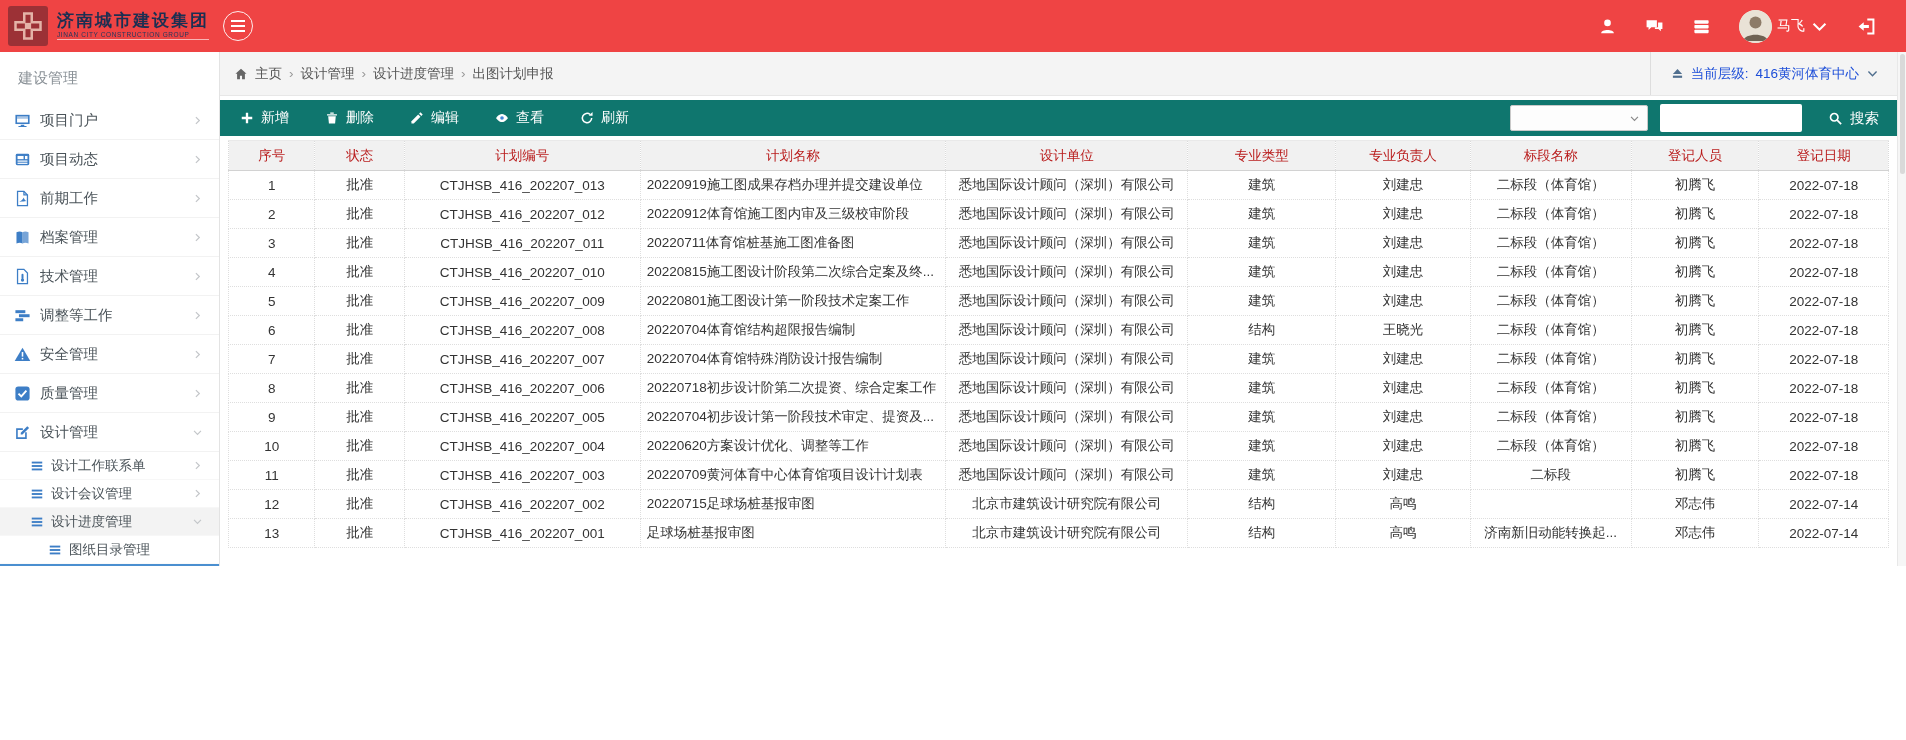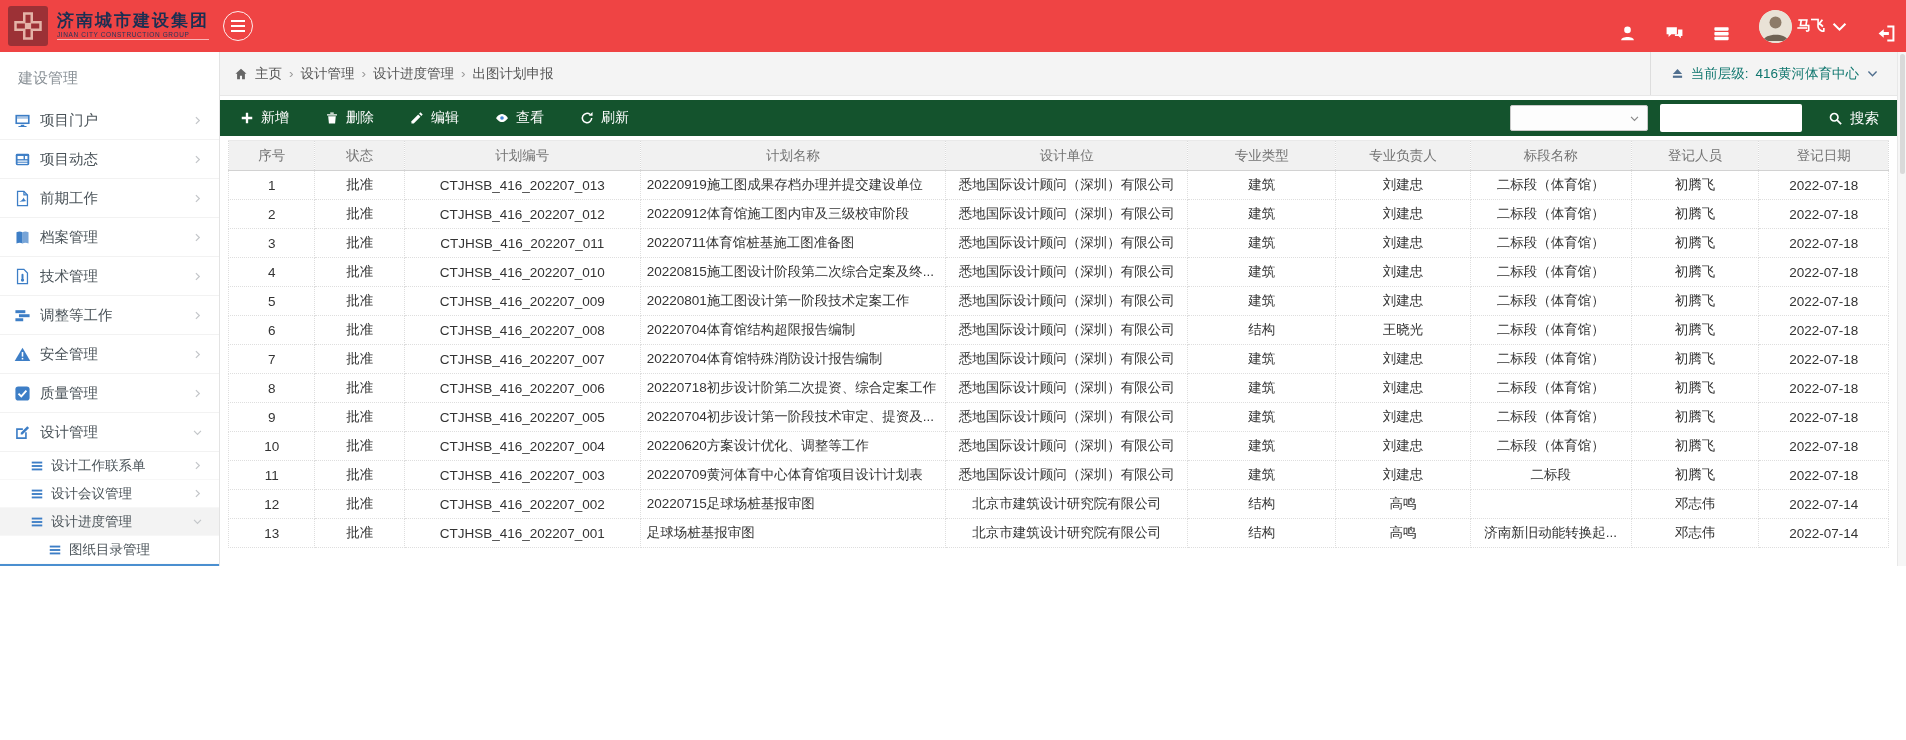--- a/index.html
+++ b/index.html
@@ -10,21 +10,21 @@
   
   .topbar { height:52px; background:#ef4444; display:flex; align-items:center; justify-content:space-between; }
   .brand { display:flex; align-items:center; padding-left:8px; }
   .logo { width:40px; height:40px; background:#9c3136; border-radius:3px; display:flex; align-items:center; justify-content:center; }
   .logo svg { width:30px; height:30px; }
   .brand-text { margin-left:9px; color:#1c2f52; line-height:1.1; }
   .brand-title { font-size:17px; font-weight:bold; letter-spacing:2px; }
   .brand-sub { font-size:6.5px; letter-spacing:.6px; color:#24375e; border-bottom:1px solid rgba(255,255,255,.6); padding-bottom:1px; }
   .hamburger { width:30px; height:30px; border-radius:50%; border:1px solid rgba(255,255,255,.9); background:transparent; margin-left:14px; display:flex; flex-direction:column; align-items:center; justify-content:center; gap:3px; cursor:pointer; }
   .hamburger i { display:block; width:14px; height:2px; background:#fff; }
-  .top-actions { display:flex; align-items:flex-end; gap:28px; padding-right:10px; color:#fff;font-weight:bold; }
+  .top-actions { display:flex; align-items:center; gap:28px; padding-right:30px; color:#fff; }
   .top-actions svg.icon { width:19px; height:19px; }
   .avatar { width:33px; height:33px; border-radius:50%; overflow:hidden; background:#ece6dc; display:block; }
   .userbox { display:flex; align-items:center; gap:5px; color:#fff; cursor:pointer; }
   .userbox .caret { width:11px; height:11px; }
 
   
   .layout { display:flex; height:514px; }
   .sidebar { width:220px; flex-shrink:0; border-right:1px solid #e3e3e3; background:#fff; overflow:hidden; }
   .sidebar-header { color:#8a9197; font-size:15px; padding:17px 0 13px 18px; }
   .nav-item { display:flex; align-items:center; padding:0 16px 0 14px; color:#4a5359; cursor:pointer; }
@@ -45,37 +45,37 @@
   
   .main { flex:1; display:flex; flex-direction:column; background:#fff; position:relative; padding-right:9px; }
   .scroll-strip { position:absolute; right:0; top:0; width:9px; height:100%; background:#f6f6f6; border-left:1px solid #e8e8e8; }
   .scroll-strip .thumb { width:5px; margin:2px auto; height:120px; background:#d9d9d9; border-radius:3px; }
 
   .breadcrumb-bar { height:44px; background:#f4f4f4; border-bottom:1px solid #e7e7e7; display:flex; align-items:center; justify-content:space-between; padding:0 0 0 14px; color:#555; font-size:13.5px; }
   .breadcrumb { display:flex; align-items:center; gap:7px; }
   .breadcrumb .home { width:14px; height:14px; color:#666; }
   .crumb { cursor:pointer; }
   .sep { color:#999; }
-  .level-box { display:flex; align-items:center; gap:7px; border-left:1px solid #ddd; height:100%; padding:0 18px 0 20px; color:#0f766e; cursor:pointer; }
+  .level-box { display:flex; align-items:center; gap:7px; border-left:1px solid #ddd; height:100%; padding:0 18px 0 20px; color:#1d4ed8; cursor:pointer; }
   .level-box svg.icon { width:13px; height:13px; color:#4f6e8e; }
   .level-box .caret { width:10px; height:10px; color:#8aa0b5; }
 
-  .toolbar { height:36px; background:#14532d; margin-top:4px; display:flex; align-items:center; padding:0 10px 0 20px; color:#fff; }
+  .toolbar { height:36px; background:#0f766e; margin-top:4px; display:flex; align-items:center; padding:0 10px 0 20px; color:#fff; }
   .tb-btn { display:flex; align-items:center; gap:7px; background:none; border:none; color:#fff; font-size:14px; margin-right:36px; cursor:pointer; font-family:inherit; }
   .tb-btn svg.icon { width:14px; height:14px; }
   .tb-right { margin-left:auto; display:flex; align-items:center; }
   .tb-select { width:138px; height:26px; background:#fdfdfd; border:1px solid #c9c9c9; border-radius:2px; position:relative; cursor:pointer; }
   .tb-select .caret { position:absolute; right:7px; top:7px; width:11px; height:11px; color:#888; }
   .tb-input { width:142px; height:28px; border:none; border-radius:2px; margin-left:12px; padding:0 8px; font-size:13px; font-family:inherit; outline:none; background:#fff; color:#333; }
   .tb-search { display:flex; align-items:center; gap:7px; background:none; border:none; color:#fff; font-size:14.5px; margin:0 8px 0 26px; cursor:pointer; font-family:inherit; }
   .tb-search svg.icon { width:15px; height:15px; }
 
   .table-wrap { margin-top:4px; padding:0 8px; }
   table { width:100%; border-collapse:collapse; table-layout:fixed; font-size:13.5px; }
-  thead th { background:#f1f1f1; height:30px; font-weight:normal; color:#737373; border:1px dotted #dadada; border-top:1px solid #e9e9e9; border-bottom:1px solid #d2d2d2; overflow:hidden; white-space:nowrap; }
+  thead th { background:#f1f1f1; height:30px; font-weight:normal; color:#b91c1c; border:1px dotted #dadada; border-top:1px solid #e9e9e9; border-bottom:1px solid #d2d2d2; overflow:hidden; white-space:nowrap; }
   tbody td { height:29px; text-align:center; color:#333; border:1px dotted #dedede; padding:0 6px; overflow:hidden; white-space:nowrap; text-overflow:ellipsis; }
   tbody td.left { text-align:left; }
   tbody tr { background:#fff; cursor:pointer; }
 </style>
 </head>
 <body>
 
 <svg width="0" height="0" style="position:absolute">
   <defs>
     <symbol id="i-cross" viewBox="0 0 24 24">

